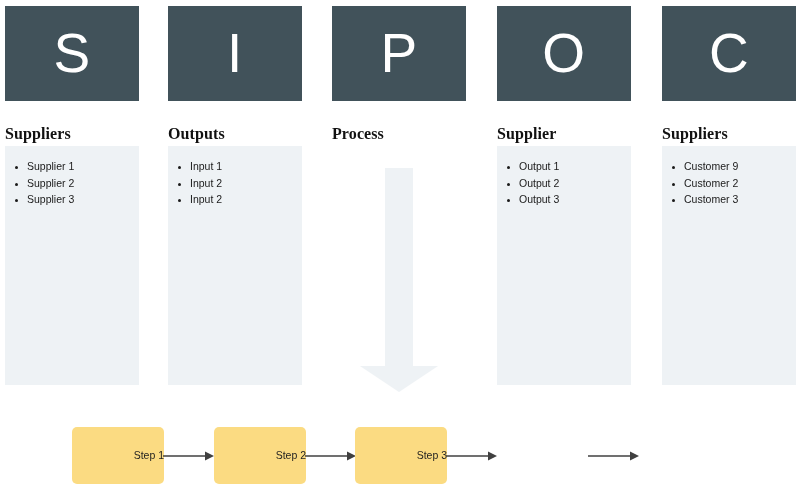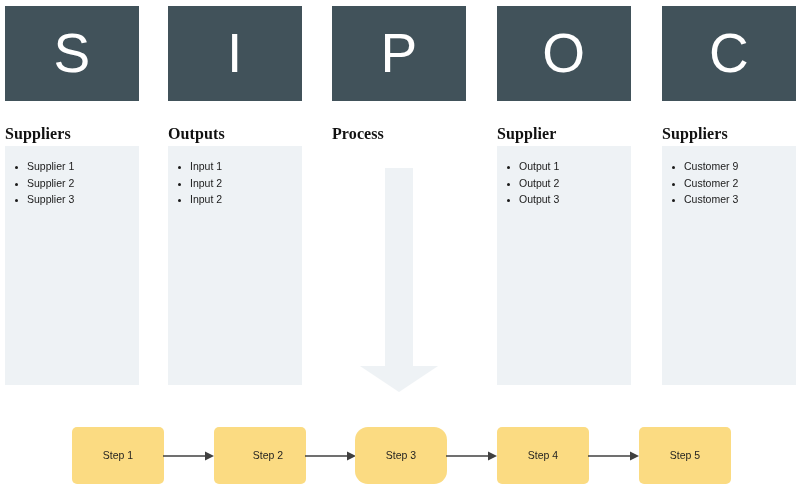--- a/index.html
+++ b/index.html
@@ -116,31 +116,31 @@
   }
   .step-box {
     position: absolute;
     top: 0;
     width: 92px;
     height: 57px;
     background: #fbdb82;
     border-radius: 5px;
     display: flex;
     align-items: center;
-    justify-content: center;
+    justify-content: flex-end;
     box-sizing: border-box;
   }
   .step-box .step-label {
     font-size: 10.5px;
     color: #1f1f1f;
     line-height: 1;
   }
   .step-0 { left: 72px; }
   .step-1 { left: 214px; padding-left: 16px; }
-  .step-2 { left: 355px; border-radius: 13px; }
+  .step-2 { left: 355px; }
   .step-3 { left: 497px; }
   .step-4 { left: 639px; }
 
   .step-connector {
     position: absolute;
     top: 21px;
     width: 52px;
     height: 16px;
   }
   .conn-0 { left: 163px; }
@@ -242,28 +242,22 @@
 
     <div class="step-box step-2">
       <span class="step-label">Step 3</span>
     </div>
 
     <svg class="step-connector conn-2" viewBox="0 0 52 16">
       <line x1="0" y1="8" x2="42" y2="8" stroke="#404040" stroke-width="1.4"></line>
       <polygon points="42,3.6 51,8 42,12.4" fill="#404040"></polygon>
     </svg>
 
-    <div class="step-box step-3">
-      <span class="step-label">Step 4</span>
-    </div>
 
     <svg class="step-connector conn-3" viewBox="0 0 52 16">
       <line x1="0" y1="8" x2="42" y2="8" stroke="#404040" stroke-width="1.4"></line>
       <polygon points="42,3.6 51,8 42,12.4" fill="#404040"></polygon>
     </svg>
 
-    <div class="step-box step-4">
-      <span class="step-label">Step 5</span>
-    </div>
 
   </div>
 
 </div>
 
 </body></html>

